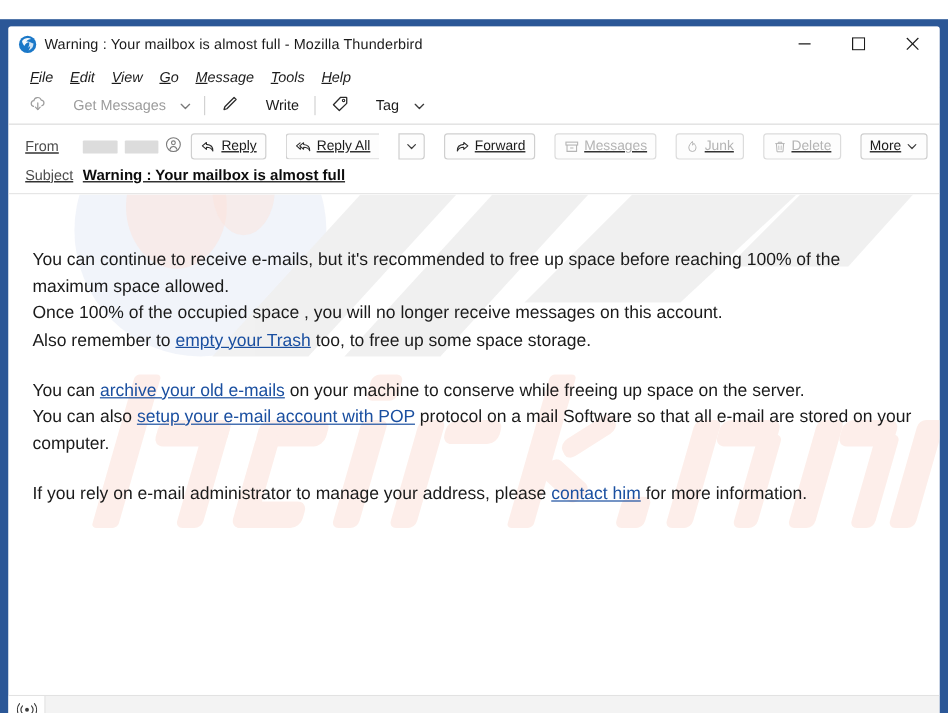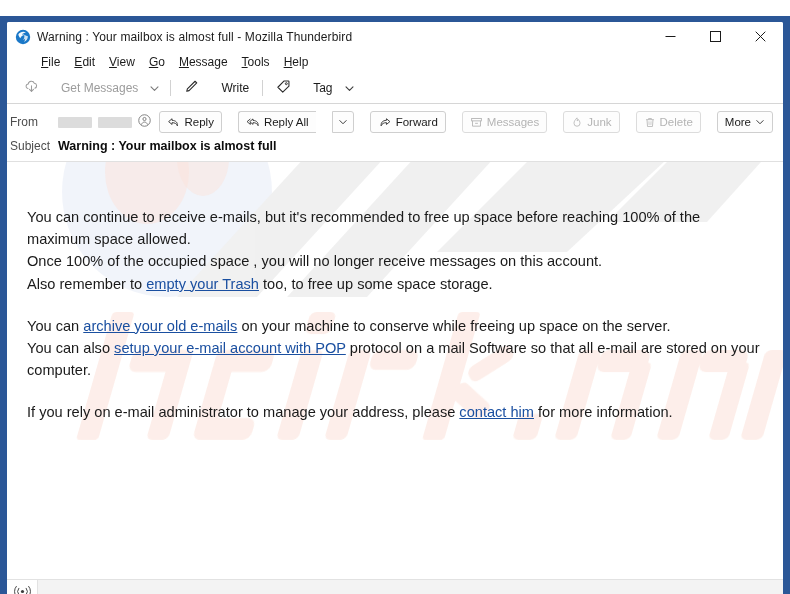--- a/index.html
+++ b/index.html
@@ -75,23 +75,24 @@
     justify-content: center;
     cursor: default;
   }
   .winbtn svg { display:block; }
 
   
   #menubar {
     height: 22px;
     min-height: 22px;
     display: flex;
-    align-items: center;
-    padding-left: 27px;
-    background: #ffffff;
+    align-items: flex-end;
+    padding-left: 11px;
+    background: #ffffff;
+    font-style: italic;
   }
   .menuitem {
     font-size: 12px;
     color: #1b1b1b;
     padding: 2px 7px;
     cursor: default;
     white-space: nowrap;
   }
   .menuitem u { text-decoration: underline; text-underline-offset: 1px;}
 
@@ -135,21 +136,22 @@
   #msg-header {
     background: #ffffff;
     padding: 6px 0 4px 0;
     border-bottom: 1px solid #e0e0e0;
     flex: 0 0 auto;
   }
   .hdr-row {
     display: flex;
     align-items: center;
     min-height: 21px;
-    padding: 1px 10px 1px 3px;
+    padding: 1px 10px 1px 14px;
+    text-decoration: underline;
   }
   .hdr-label {
     font-size: 12px;
     color: #4d4d4d;
     width: 48px;
     flex: 0 0 auto;
   }
   .hdr-value {
     font-size: 12px;
     color: #1b1b1b;

